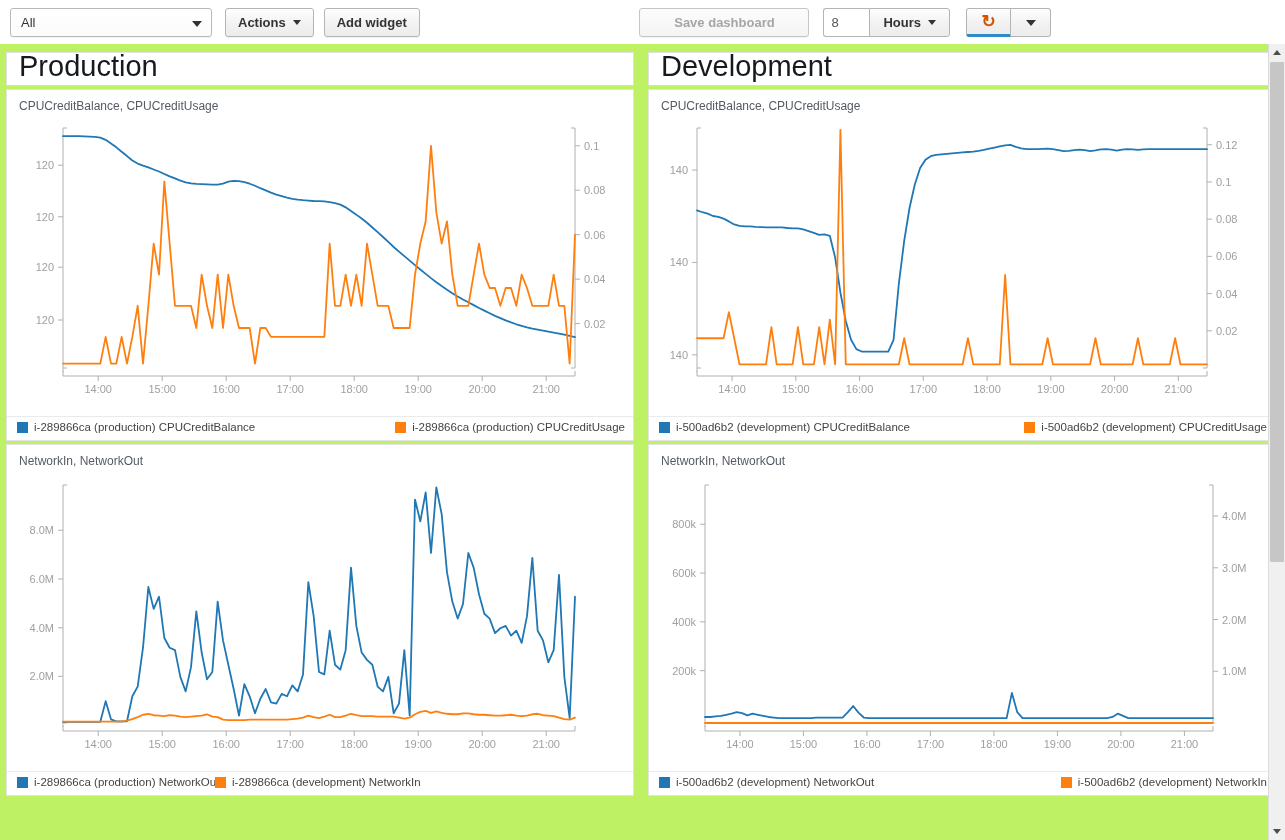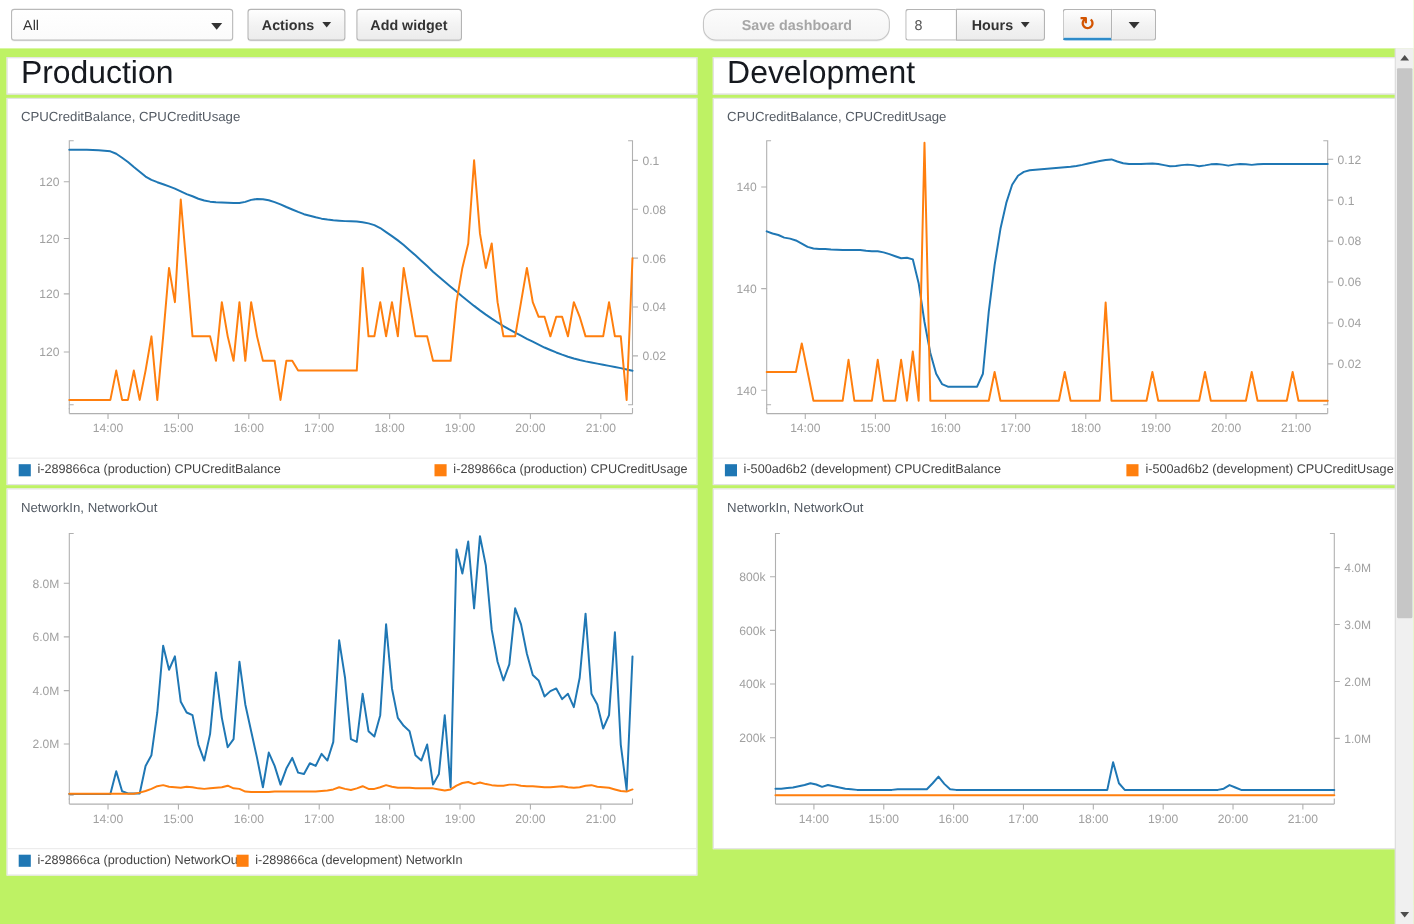--- a/index.html
+++ b/index.html
@@ -162,21 +162,21 @@
       <div class="btn" style="margin-left:13px;">
         <span>Actions</span>
         <span class="caret-dn"></span>
       </div>
       <div class="btn">
         <span>Add widget</span>
       </div>
     </div>
 
     <div class="tb-right">
-      <div class="btn disabled" style="margin-left:0;border-radius:12px;">
+      <div class="btn disabled" style="margin-left:0;">
         <span>Save dashboard</span>
       </div>
       <div class="period-group">
         <input class="period-input" type="text" value="8" style="">
         <div class="period-unit">
           <span>Hours</span>
           <span class="caret-dn"></span>
         </div>
       </div>
       <div class="refresh-group">
@@ -412,20 +412,30 @@
                 <path d="M564,148.52173913043478 L569,148.52173913043478" stroke="#b0b0b0" fill="none"></path>
                 <text x="573" y="152.52173913043478" text-anchor="start" class="tick-label">2.0M</text>
                 <path d="M564,96.78260869565216 L569,96.78260869565216" stroke="#b0b0b0" fill="none"></path>
                 <text x="573" y="100.78260869565216" text-anchor="start" class="tick-label">3.0M</text>
                 <path d="M564,45.04347826086956 L569,45.04347826086956" stroke="#b0b0b0" fill="none"></path>
                 <text x="573" y="49.04347826086956" text-anchor="start" class="tick-label">4.0M</text>
                 <path d="M56.00,245.98 L61.29,245.98 L66.58,245.43 L71.88,244.89 L77.17,243.79 L82.46,242.70 L87.75,241.06 L93.04,242.15 L98.33,244.34 L103.63,242.70 L108.92,243.79 L114.21,244.89 L119.50,245.98 L124.79,246.53 L130.08,247.08 L135.38,247.08 L140.67,247.08 L145.96,247.08 L151.25,247.08 L156.54,247.08 L161.83,247.08 L167.13,246.53 L172.42,246.53 L177.71,246.53 L183.00,246.53 L188.29,246.53 L193.58,246.53 L198.88,241.06 L204.17,235.04 L209.46,241.60 L214.75,246.53 L220.04,247.08 L225.33,247.08 L230.63,247.08 L235.92,247.08 L241.21,247.08 L246.50,247.08 L251.79,247.08 L257.08,247.08 L262.38,247.08 L267.67,247.08 L272.96,247.08 L278.25,247.08 L283.54,247.08 L288.83,247.08 L294.13,247.08 L299.42,247.08 L304.71,247.08 L310.00,247.08 L315.29,247.08 L320.58,247.08 L325.88,247.08 L331.17,247.08 L336.46,247.08 L341.75,247.08 L347.04,247.08 L352.33,247.08 L357.63,247.08 L362.92,221.91 L368.21,241.06 L373.50,247.08 L378.79,247.08 L384.08,247.08 L389.38,247.08 L394.67,247.08 L399.96,247.08 L405.25,247.08 L410.54,247.08 L415.83,247.08 L421.13,247.08 L426.42,247.08 L431.71,247.08 L437.00,247.08 L442.29,247.08 L447.58,247.08 L452.88,247.08 L458.17,247.08 L463.46,245.98 L468.75,242.70 L474.04,244.89 L479.33,247.08 L484.63,247.08 L489.92,247.08 L495.21,247.08 L500.50,247.08 L505.79,247.08 L511.08,247.08 L516.38,247.08 L521.67,247.08 L526.96,247.08 L532.25,247.08 L537.54,247.08 L542.83,247.08 L548.13,247.08 L553.42,247.08 L558.71,247.08 L564.00,247.08" stroke="#1f77b4" fill="none" stroke-width="1.8" stroke-linejoin="round" stroke-linecap="round"></path>
                 <path d="M56.00,252.00 L61.29,252.00 L66.58,252.00 L71.88,252.00 L77.17,252.00 L82.46,252.00 L87.75,252.00 L93.04,252.00 L98.33,252.00 L103.63,252.00 L108.92,252.00 L114.21,252.00 L119.50,252.00 L124.79,252.00 L130.08,252.00 L135.38,252.00 L140.67,252.00 L145.96,252.00 L151.25,252.00 L156.54,252.00 L161.83,252.00 L167.13,252.00 L172.42,252.00 L177.71,252.00 L183.00,252.00 L188.29,252.00 L193.58,252.00 L198.88,252.00 L204.17,252.00 L209.46,252.00 L214.75,252.00 L220.04,252.00 L225.33,252.00 L230.63,252.00 L235.92,252.00 L241.21,252.00 L246.50,252.00 L251.79,252.00 L257.08,252.00 L262.38,252.00 L267.67,252.00 L272.96,252.00 L278.25,252.00 L283.54,252.00 L288.83,252.00 L294.13,252.00 L299.42,252.00 L304.71,252.00 L310.00,252.00 L315.29,252.00 L320.58,252.00 L325.88,252.00 L331.17,252.00 L336.46,252.00 L341.75,252.00 L347.04,252.00 L352.33,252.00 L357.63,252.00 L362.92,252.00 L368.21,252.00 L373.50,252.00 L378.79,252.00 L384.08,252.00 L389.38,252.00 L394.67,252.00 L399.96,252.00 L405.25,252.00 L410.54,252.00 L415.83,252.00 L421.13,252.00 L426.42,252.00 L431.71,252.00 L437.00,252.00 L442.29,252.00 L447.58,252.00 L452.88,252.00 L458.17,252.00 L463.46,252.00 L468.75,252.00 L474.04,252.00 L479.33,252.00 L484.63,252.00 L489.92,252.00 L495.21,252.00 L500.50,252.00 L505.79,252.00 L511.08,252.00 L516.38,252.00 L521.67,252.00 L526.96,252.00 L532.25,252.00 L537.54,252.00 L542.83,252.00 L548.13,252.00 L553.42,252.00 L558.71,252.00 L564.00,252.00" stroke="#ff7f0e" fill="none" stroke-width="1.8" stroke-linejoin="round" stroke-linecap="round"></path>
               </svg>
           </div>
+          <div class="legend">
+            <div class="legend-item left">
+              <span class="swatch" style="background:#1f77b4"></span>
+              <span>i-500ad6b2 (development) NetworkOut</span>
+            </div>
+            <div class="legend-item right">
+              <span class="swatch" style="background:#ff7f0e"></span>
+              <span>i-500ad6b2 (development) NetworkIn</span>
+            </div>
+          </div>
         </div>
       </div>
 
     </div>
   </div>
 
   <div class="scrollbar">
     <div class="sb-btn sb-up">
       <span class="sb-arrow up"></span>
     </div>

